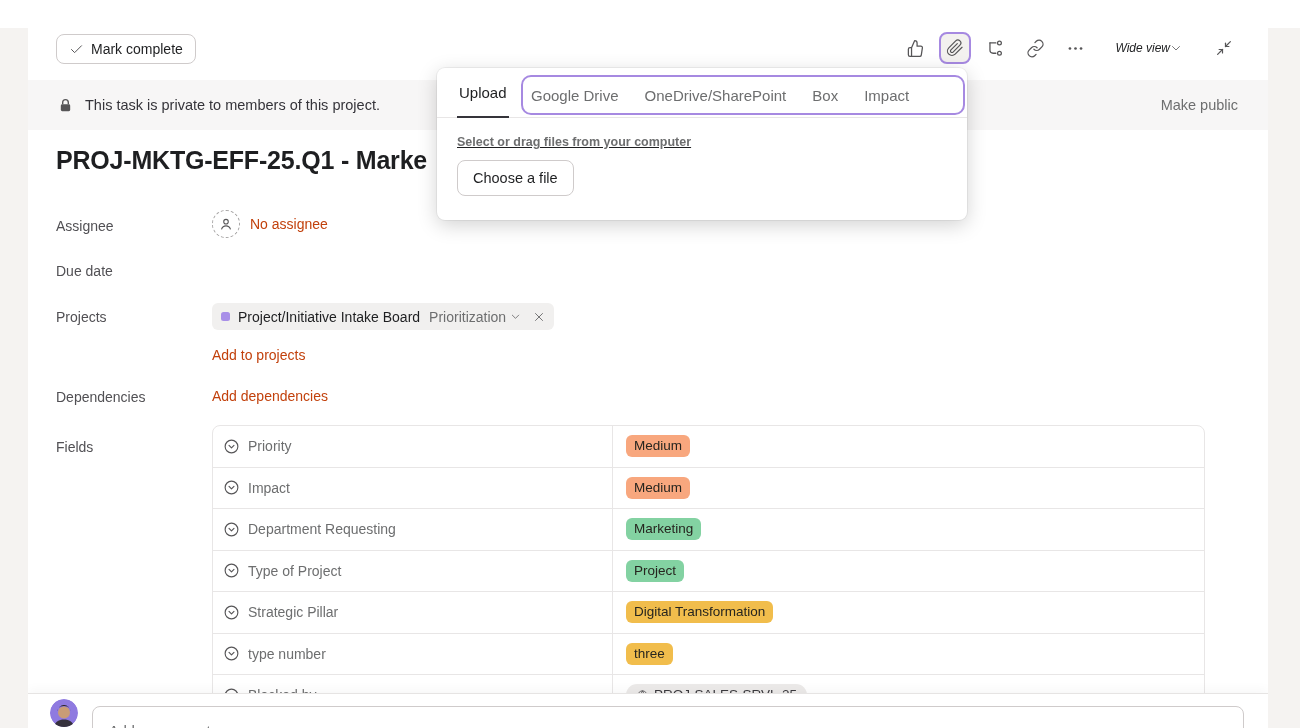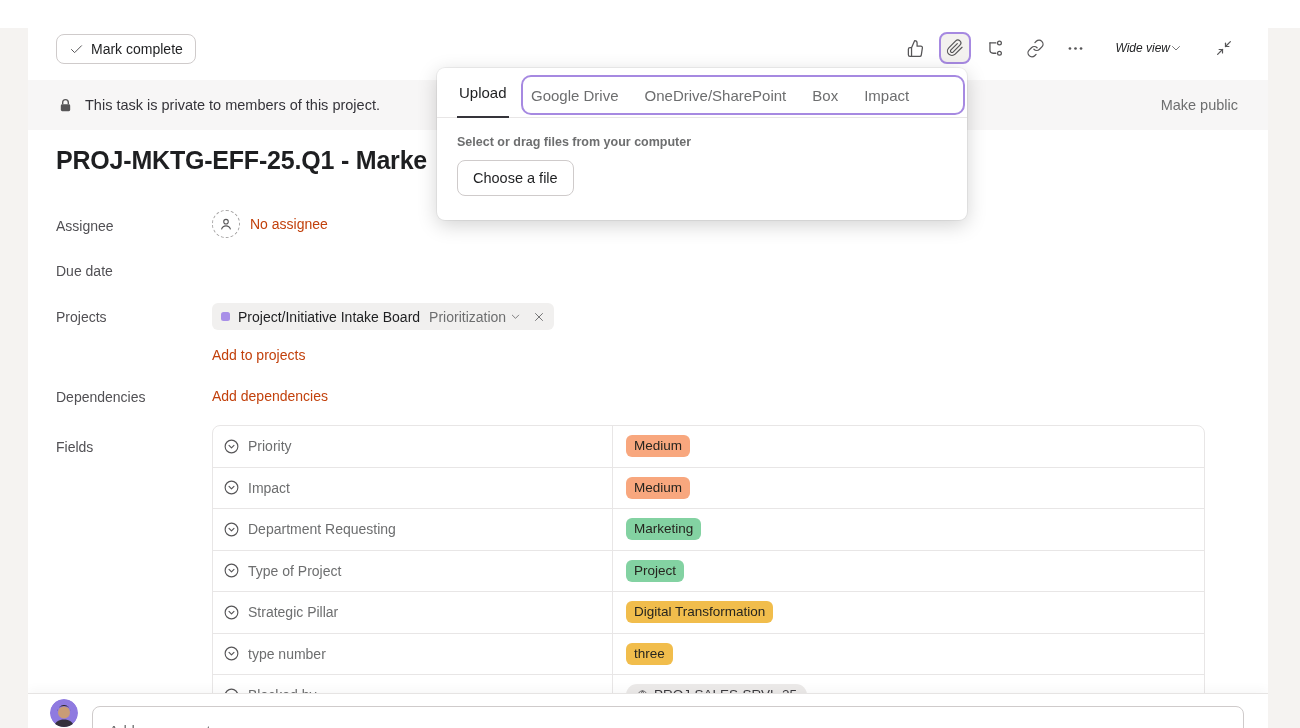--- a/index.html
+++ b/index.html
@@ -82,21 +82,21 @@
   .popup { position:absolute; left:437px; top:68px; width:530px; height:152px; background:#fff;
     border-radius:8px; box-shadow:0 0 0 1px rgba(0,0,0,0.05), 0 5px 20px rgba(0,0,0,0.18); z-index:50; }
   .popup-tabs { position:relative; height:50px; border-bottom:1px solid #e8e6e6;
     display:flex; align-items:stretch; padding-left:20px; }
   .tab-upload { display:flex; align-items:center; font-size:15px; font-weight:500; color:#1e1f21;
     border-bottom:2.5px solid #35343a; padding:0 2px; margin-bottom:-1px; cursor:pointer; }
   .cloud-group { position:absolute; left:84px; top:7px; right:2px; height:40px;
     border:2px solid #a689e1; border-radius:10px; display:flex; align-items:center;
     gap:26px; padding:0 8px; }
   .cloud-tab { font-size:15px; color:#6d6e6f; cursor:pointer; white-space:nowrap; }
-  .popup-body { padding:17px 20px; }
+  .popup-body { padding:17px 20px;text-decoration:underline; }
   .popup-hint { font-size:12.5px; font-weight:700; color:#6d6e6f; margin-bottom:11px; }
   .choose-file { padding:9px 15px; font-size:14.5px; }
 </style>
 </head>
 <body>
 
 <div class="strip left"></div>
 <div class="strip right"></div>
 
 <div class="pane">

